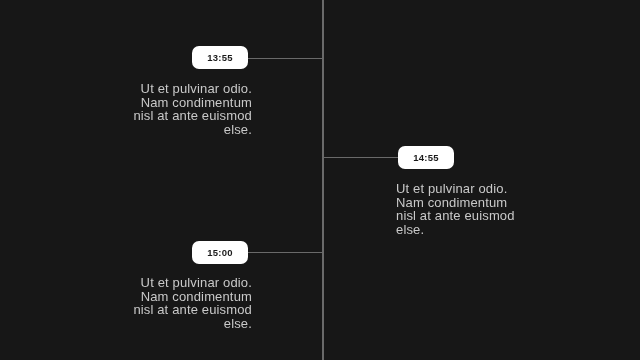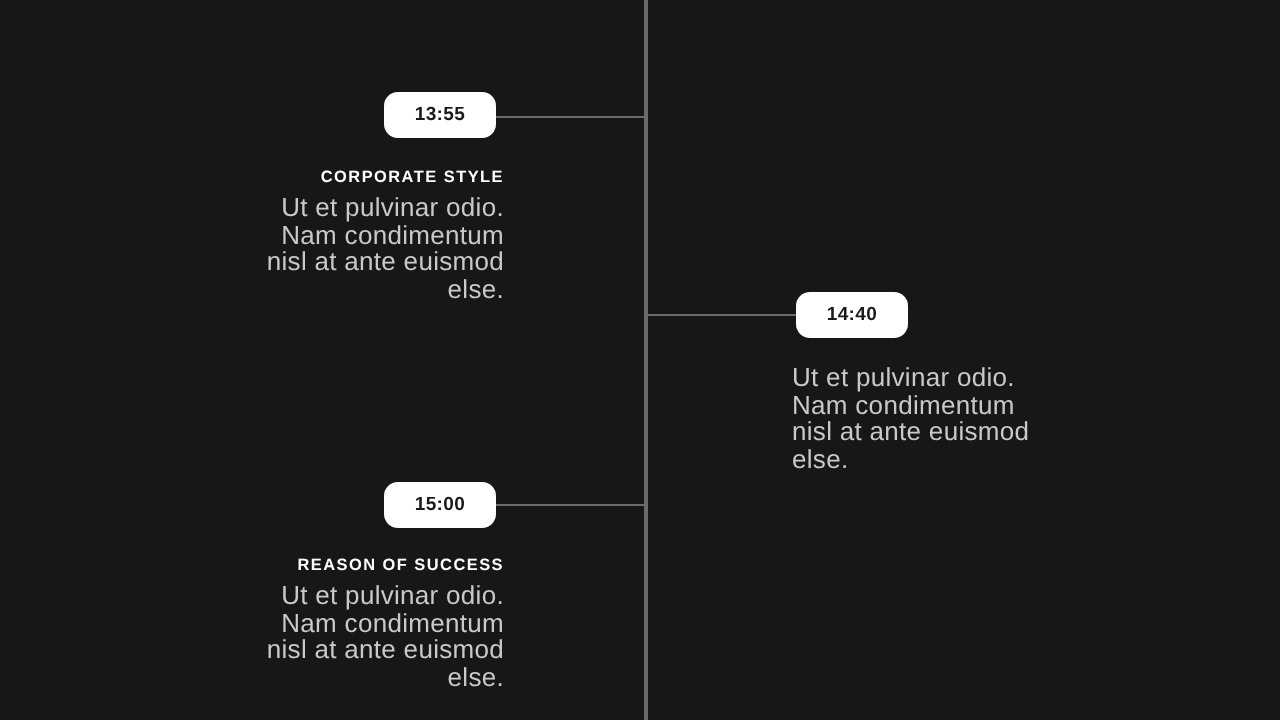--- a/index.html
+++ b/index.html
@@ -94,38 +94,36 @@
 
   <div class="spine" style="left:322px;"></div>
 
   <div class="connector" style="left:247px; top:58px; width:76px;"></div>
 
   <div class="time-badge" style="left:192px; top:46px;">
     <span class="time-badge-label">13:55</span>
   </div>
 
   <div class="entry-text align-right" style="left:124px; top:82px;">
-    <p class="entry-title">CORPORATE STYLE</p>
     <p class="entry-body">Ut et pulvinar odio. Nam condimentum nisl at ante euismod else.</p>
   </div>
 
   <div class="connector" style="left:322px; top:157px; width:76px;"></div>
 
   <div class="time-badge" style="left:398px; top:146px;">
-    <span class="time-badge-label">14:40</span>
+    <span class="time-badge-label">14:55</span>
   </div>
 
   <div class="entry-text align-left" style="left:396px; top:182px;">
     <p class="entry-body">Ut et pulvinar odio. Nam condimentum nisl at ante euismod else.</p>
   </div>
 
   <div class="connector" style="left:247px; top:252px; width:76px;"></div>
 
   <div class="time-badge" style="left:192px; top:241px;">
     <span class="time-badge-label">15:00</span>
   </div>
 
   <div class="entry-text align-right" style="left:124px; top:276px;">
-    <p class="entry-title">REASON OF SUCCESS</p>
     <p class="entry-body">Ut et pulvinar odio. Nam condimentum nisl at ante euismod else.</p>
   </div>
 
 </div>
 
 </body></html>

